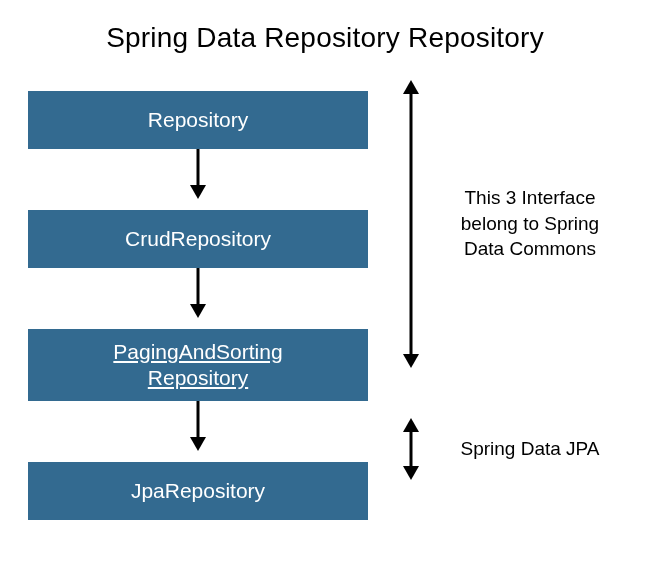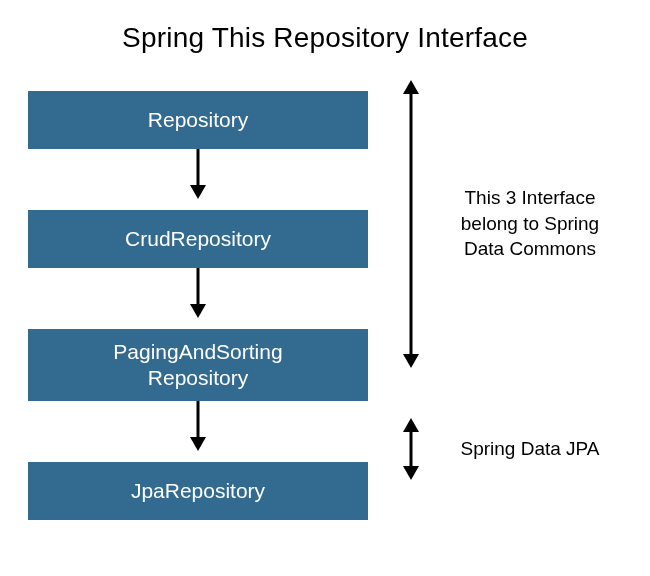--- a/index.html
+++ b/index.html
@@ -31,21 +31,21 @@
       font-weight: 400;
       display: flex;
       align-items: center;
       justify-content: center;
       text-align: center;
       line-height: 1.25;
       padding: 6px 10px;
       margin-top: 11px;
     }
     .box.h1 { height: 58px; }
-    .box.h2 { height: 72px; }
+    .box.h2 { height: 72px; text-decoration: underline; }
     .arrow-down {
       width: 100%;
       height: 50px;
       display: flex;
       justify-content: center;
       align-items: center;
     }
     .arrow-down svg { display: block; }
     .bracket {
       position: absolute;
@@ -55,21 +55,21 @@
       position: absolute;
       color: #000000;
       font-size: 19px;
       text-align: center;
       line-height: 1.35;
     }
   </style>
 </head>
 <body>
 
-<h1 class="title">Spring This Repository Interface</h1>
+<h1 class="title">Spring Data Repository Repository</h1>
 
 <div class="diagram">
 
   <div class="box h1">Repository</div>
 
   <div class="arrow-down">
     <svg width="20" height="50" viewBox="0 0 20 50">
       <line x1="10" y1="0" x2="10" y2="38" stroke="#000" stroke-width="3"></line>
       <polygon points="10,50 2,36 18,36" fill="#000"></polygon>
     </svg>

